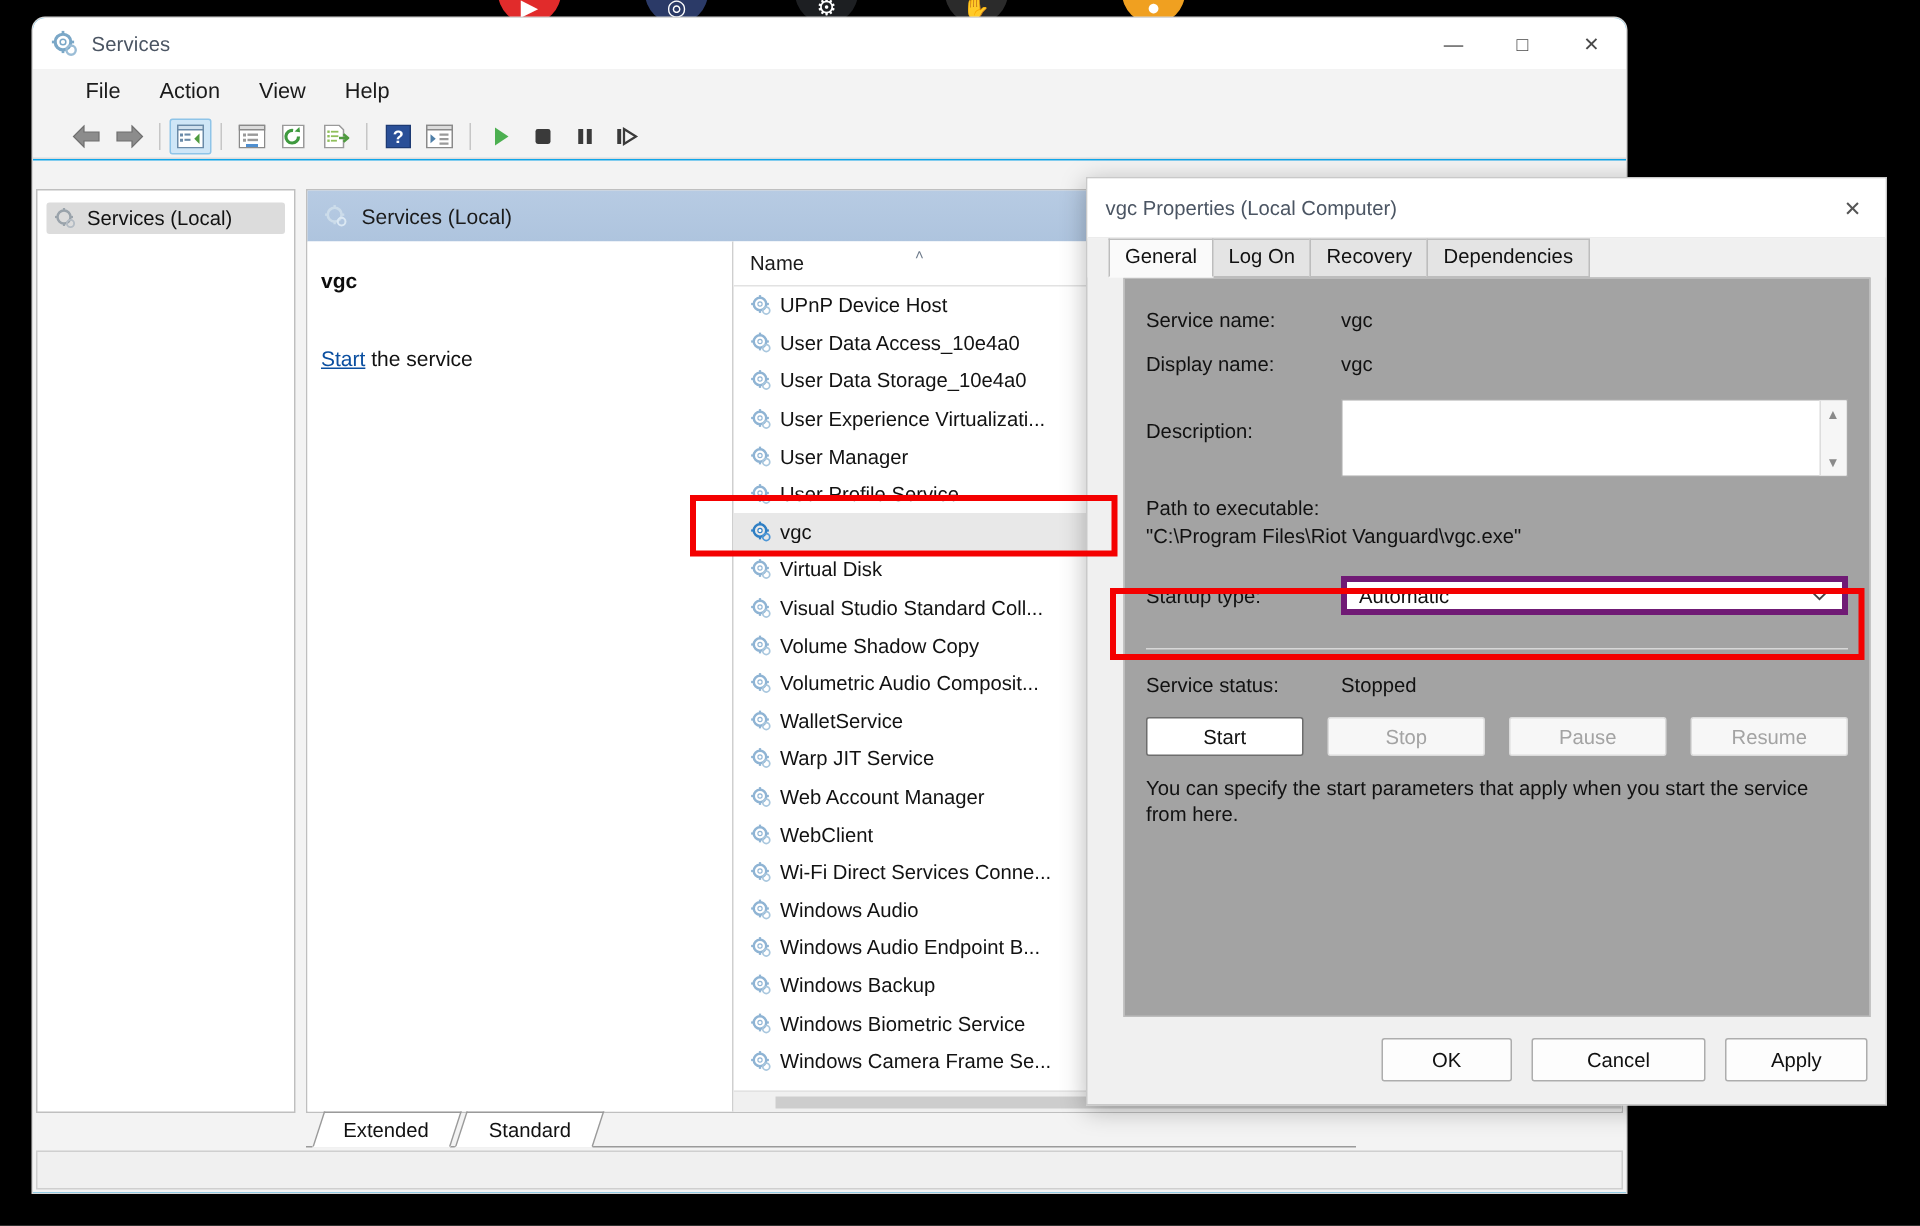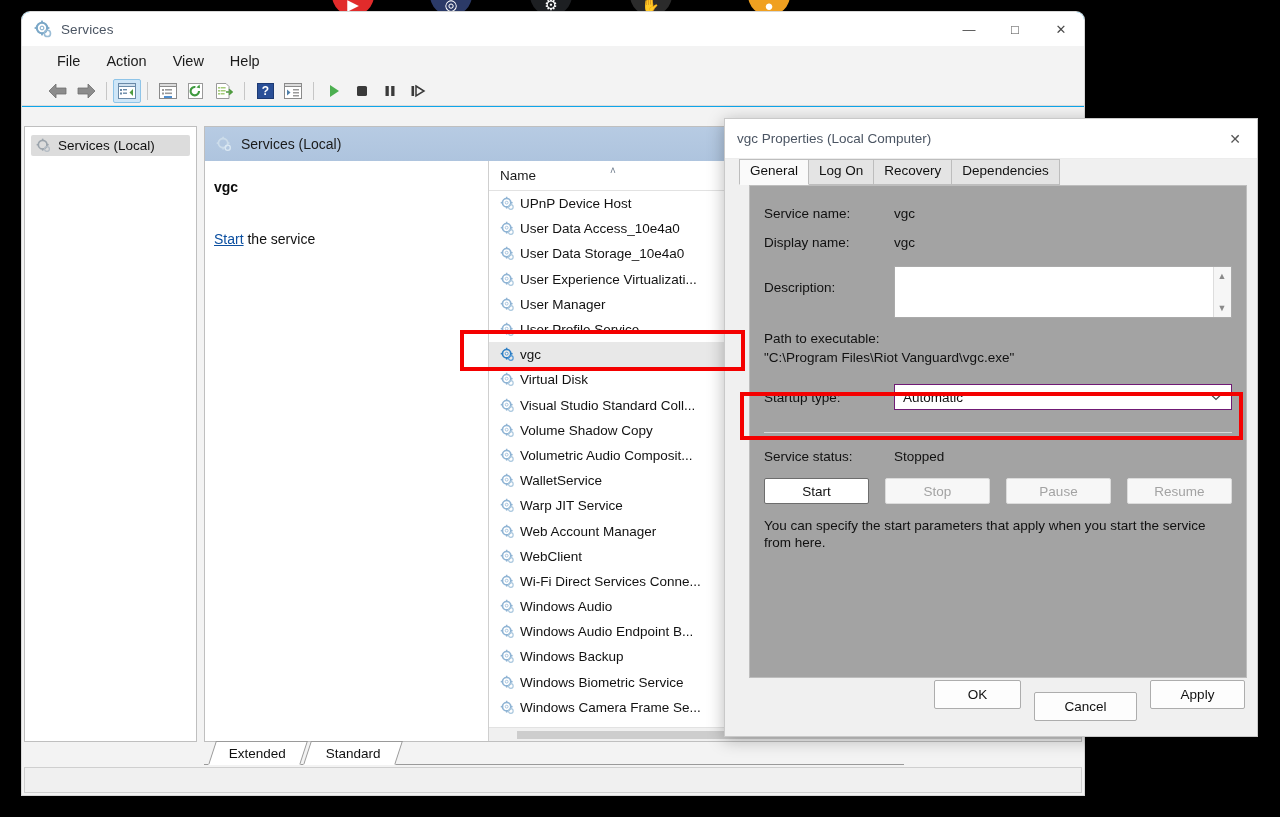--- a/index.html
+++ b/index.html
@@ -122,21 +122,21 @@
 
   .row { display: flex; align-items: center; margin: 0 0 0 14px; }
   .lab { font-size: 13.5px; color: #111; width: 130px; flex: 0 0 130px; }
   .val { font-size: 13.5px; color: #111; }
 
   .descbox { position: relative; background: #fff; border: 1px solid #aaa; height: 52px; }
   .descbox .sbar { position: absolute; right: 0; top: 0; bottom: 0; width: 18px; background: #f6f6f6;
                    border-left: 1px solid #ddd; }
   .descbox .ar { position: absolute; right: 3px; width: 12px; text-align: center; font-size: 9px; color: #8a8a8a; }
 
-  .combo { position: relative; height: 26px; background: #fff; border: 1px solid #701a75; display: flex;
+  .combo { position: relative; height: 26px; background: #fff; border: 4px solid #701a75; display: flex;
            align-items: center; }
   .combo .cv { font-size: 13.5px; color: #111; padding-left: 8px; }
   .combo .cc { position: absolute; right: 9px; font-size: 11px; color: #444; }
 
   .hr { height: 1px; background: #d7d7d7; }
 
   .btn { height: 26px; border: 1px solid #adadad; background: #fdfdfd; font-size: 13.5px; color: #111;
          display: flex; align-items: center; justify-content: center; border-radius: 2px; }
   .btn.def { border: 1px solid #6d6d6d; background: #fff; }
   .btn.dis { color: #a3a3a3; border-color: #dcdcdc; background: #f7f7f7; }
@@ -843,20 +843,20 @@
 
       <div style="margin:14px 14px 0 14px;">
         <div class="val">You can specify the start parameters that apply when you start the service</div>
         <div class="val" style="margin-top:2px;">from here.</div>
       </div>
 
     </div>
 
     <div style="position:absolute; right:12px; bottom:15px; display:flex; gap:13px;">
       <div class="btn" style="width:87px; height:29px;">OK</div>
-      <div class="btn" style="width:103px; height:29px;margin-top:12px;">Cancel</div>
+      <div class="btn" style="width:116px; height:29px;">Cancel</div>
       <div class="btn" style="width:95px; height:29px;">Apply</div>
     </div>
   </div>
 
   <div class="redbox" style="left:460px; top:330px; width:285px; height:41px;"></div>
   <div class="redbox" style="left:740px; top:392px; width:503px; height:48px;"></div>
 </div>
 
 </body></html>

